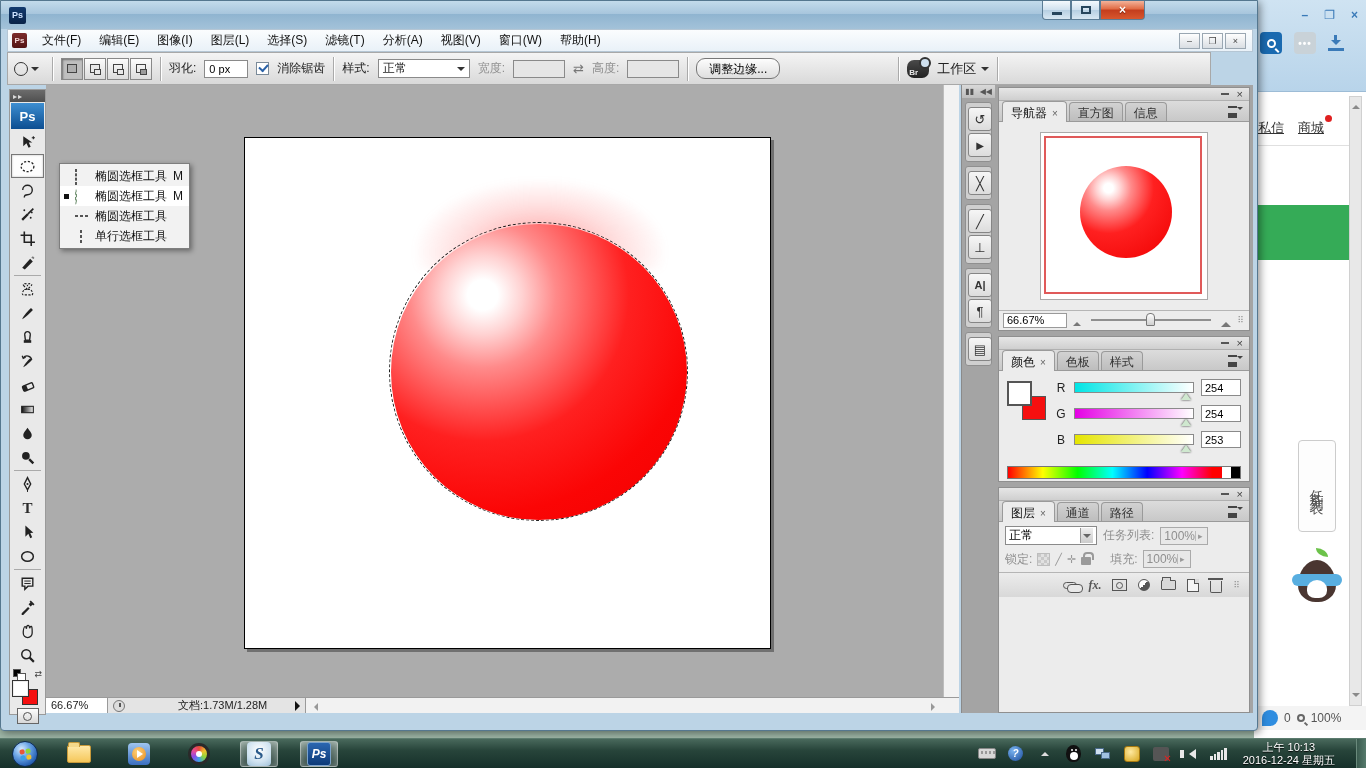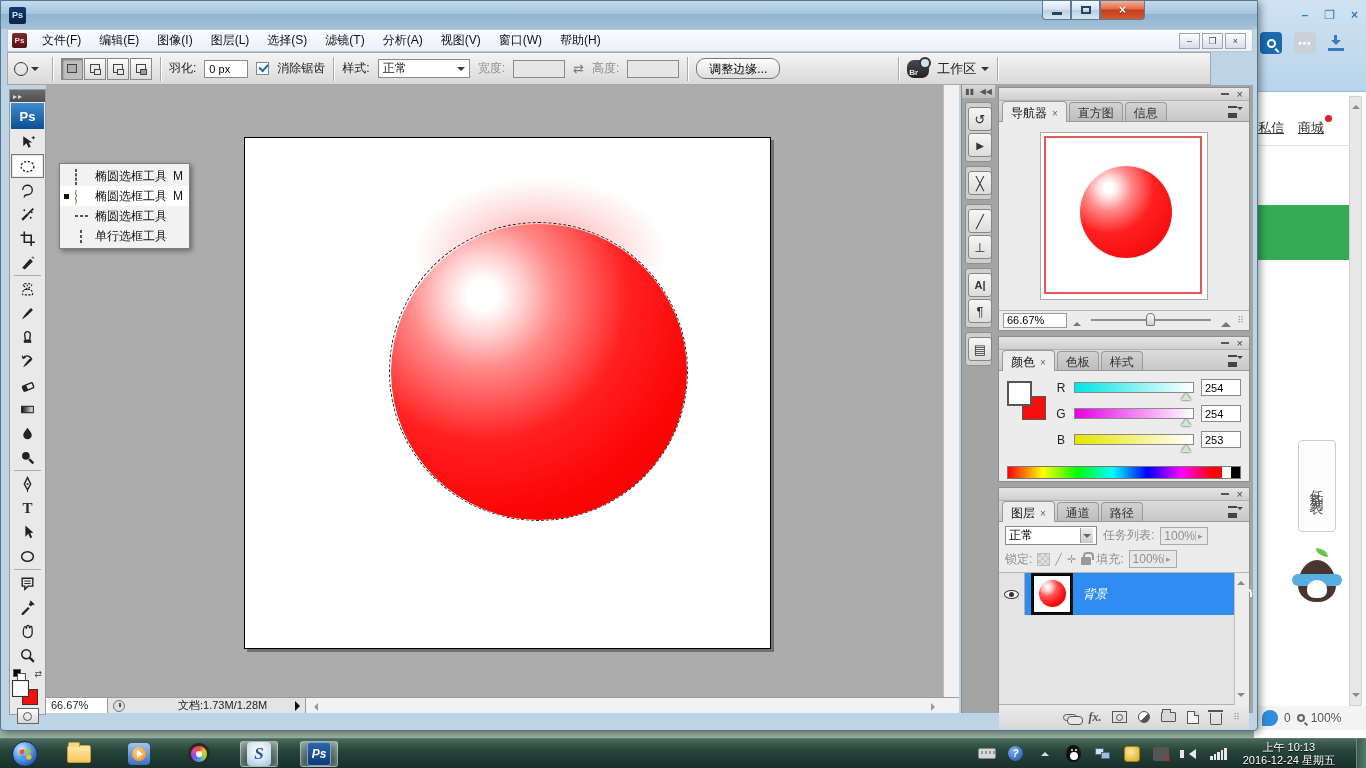--- a/index.html
+++ b/index.html
@@ -815,41 +815,25 @@
             <span>100%</span>
             <span class="spin">▸</span>
           </div>
       </div>
       <div class="layers-row2">
         <span class="grey-label">锁定:</span>
         <i class="lock-ico"></i>
         <span class="lock-ico2">╱</span>
         <span class="lock-ico2">✛</span>
         <i class="css-lock"></i>
-        <span class="grey-label" style="margin-left:0;">填充:</span>
+        <span class="grey-label" style="margin-left:14px;">填充:</span>
         <div class="val-box">
             <span>100%</span>
             <span class="spin">▸</span>
           </div>
-      </div>
-      <div id="layer-list">
-        <div id="layer-row">
-          <div class="eye-cell">
-              <i class="eye"></i>
-            </div>
-          <div class="layer-thumb">
-              <i class="layer-sphere"></i>
-            </div>
-          <span class="layer-name">背景</span>
-          <span class="layer-lock"><i class="css-lock"></i></span>
-        </div>
-        <div id="list-scroll">
-          <i class="scr-arrow-up"></i>
-          <i class="scr-arrow-dn"></i>
-        </div>
       </div>
       <div id="layers-foot">
         <span class="lf">
             <i class="chain"></i>
           </span>
         <span class="lf fx">fx.</span>
         <span class="lf">
             <i class="mask-ico">
               <i></i>
             </i>

